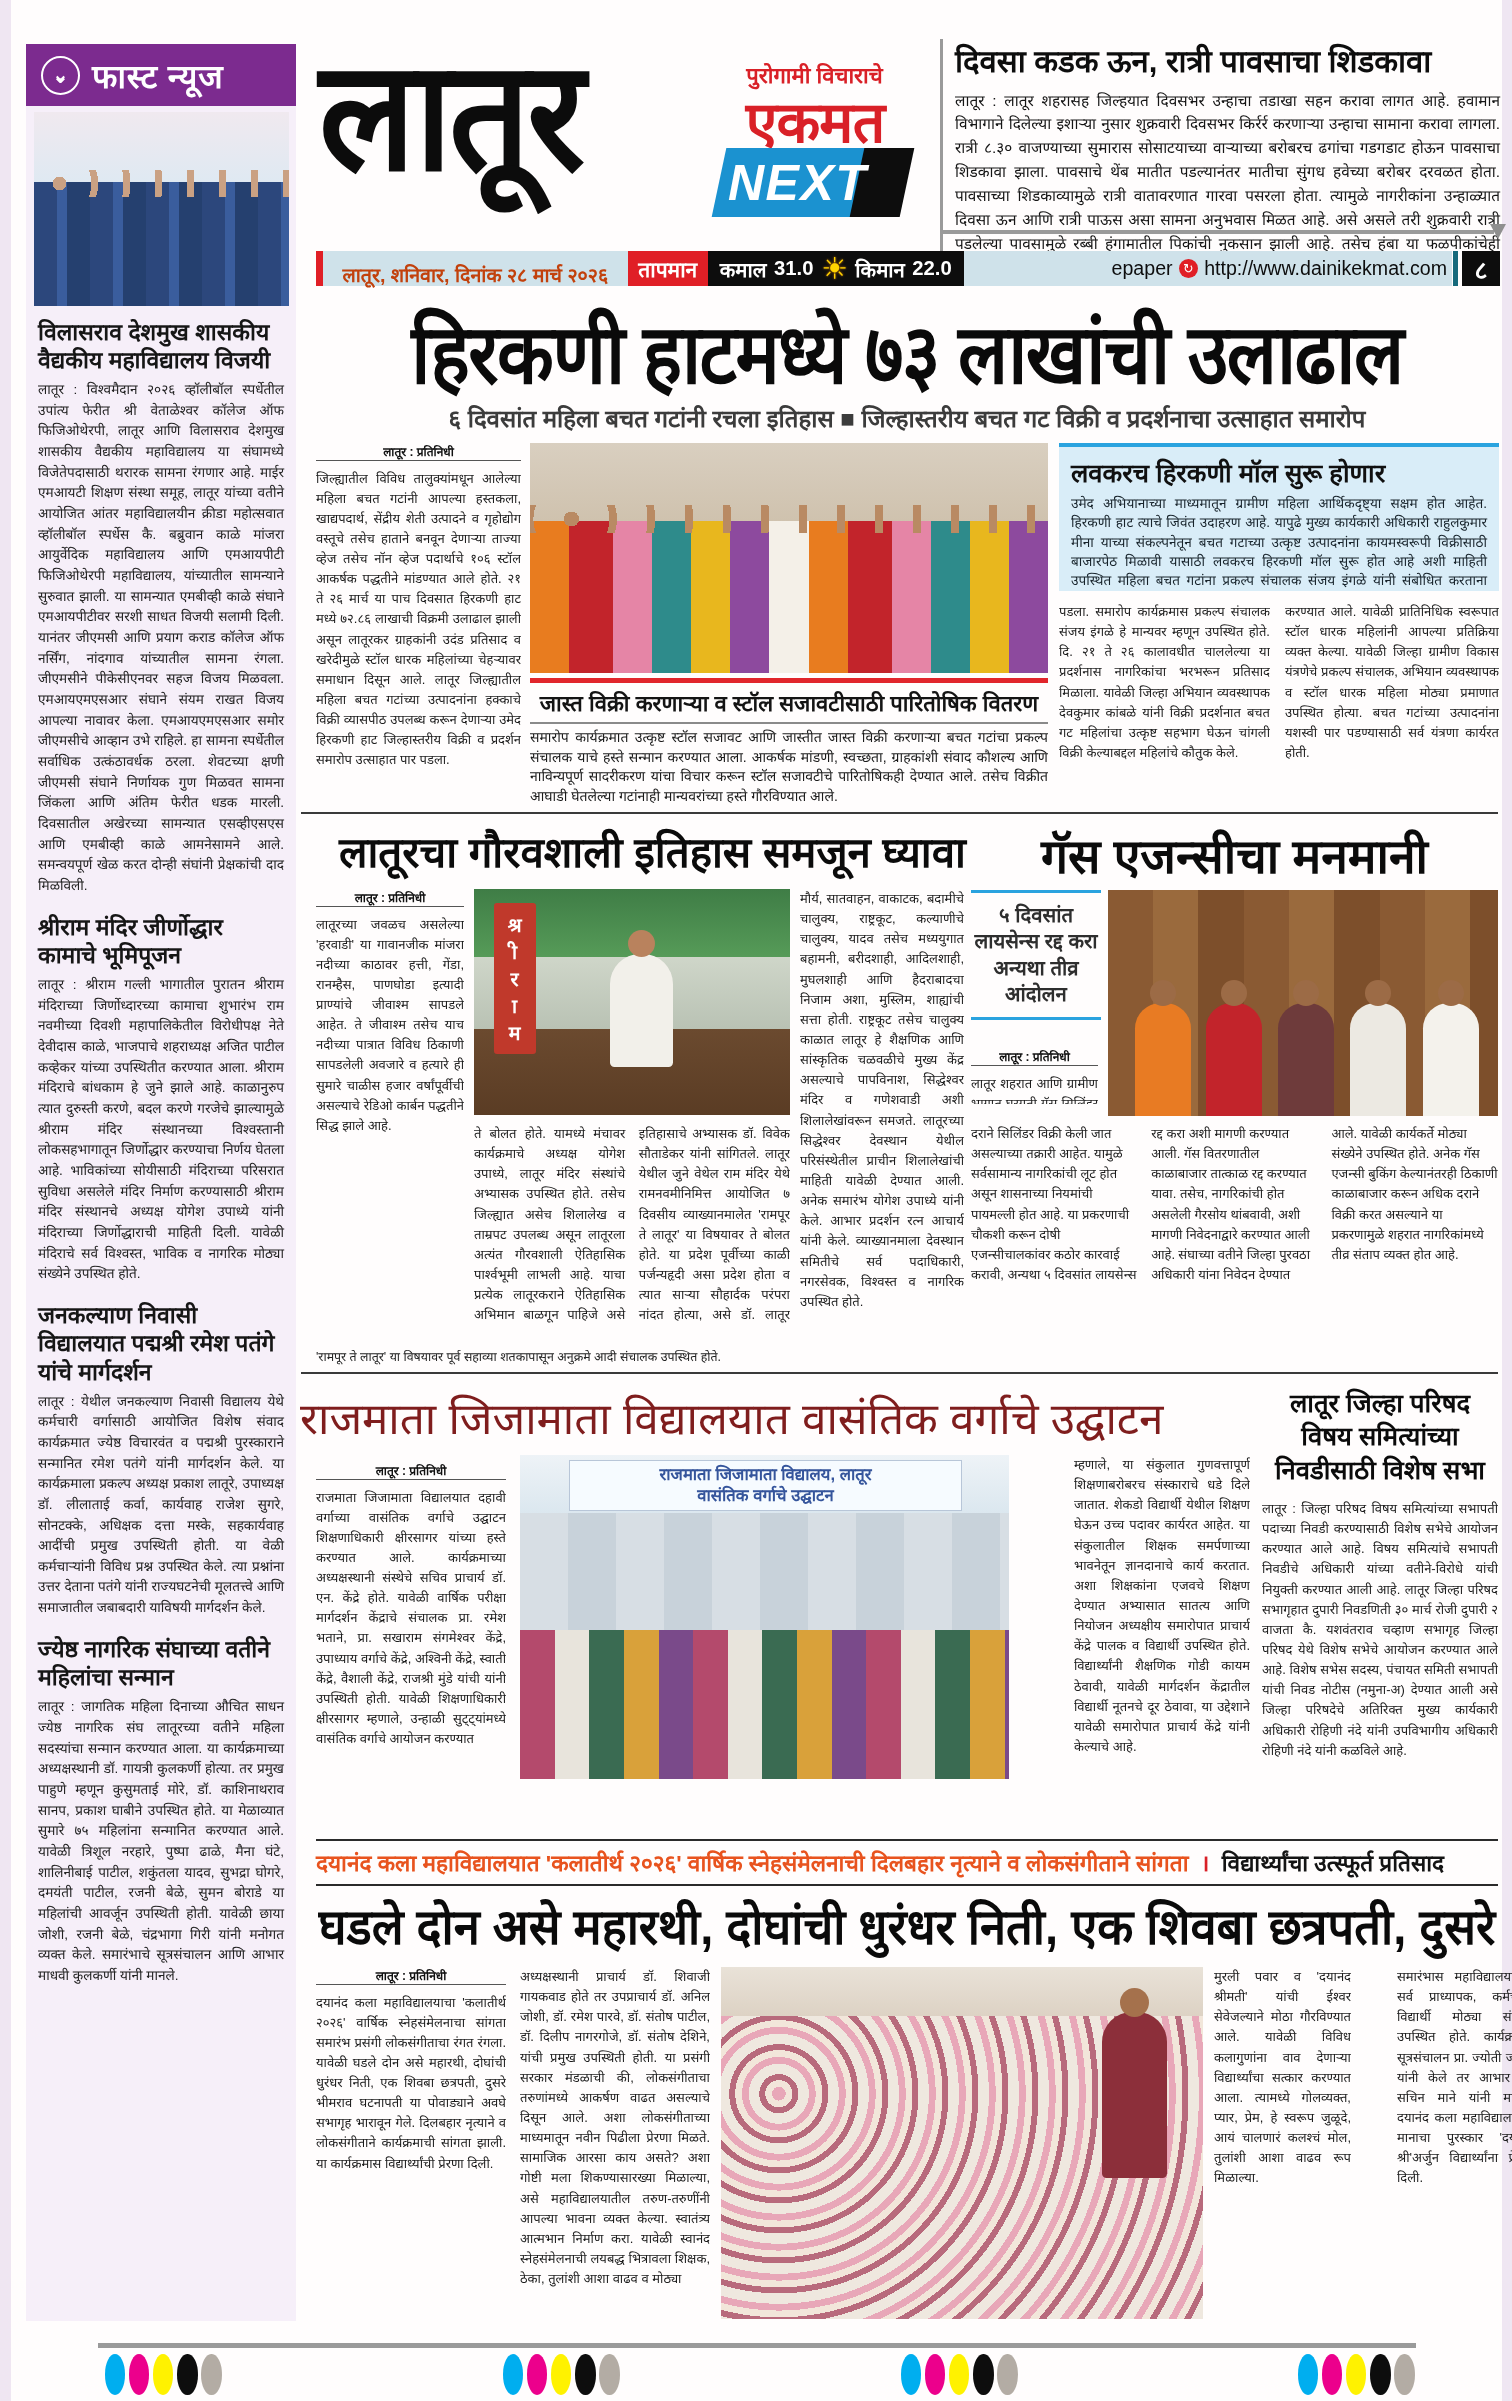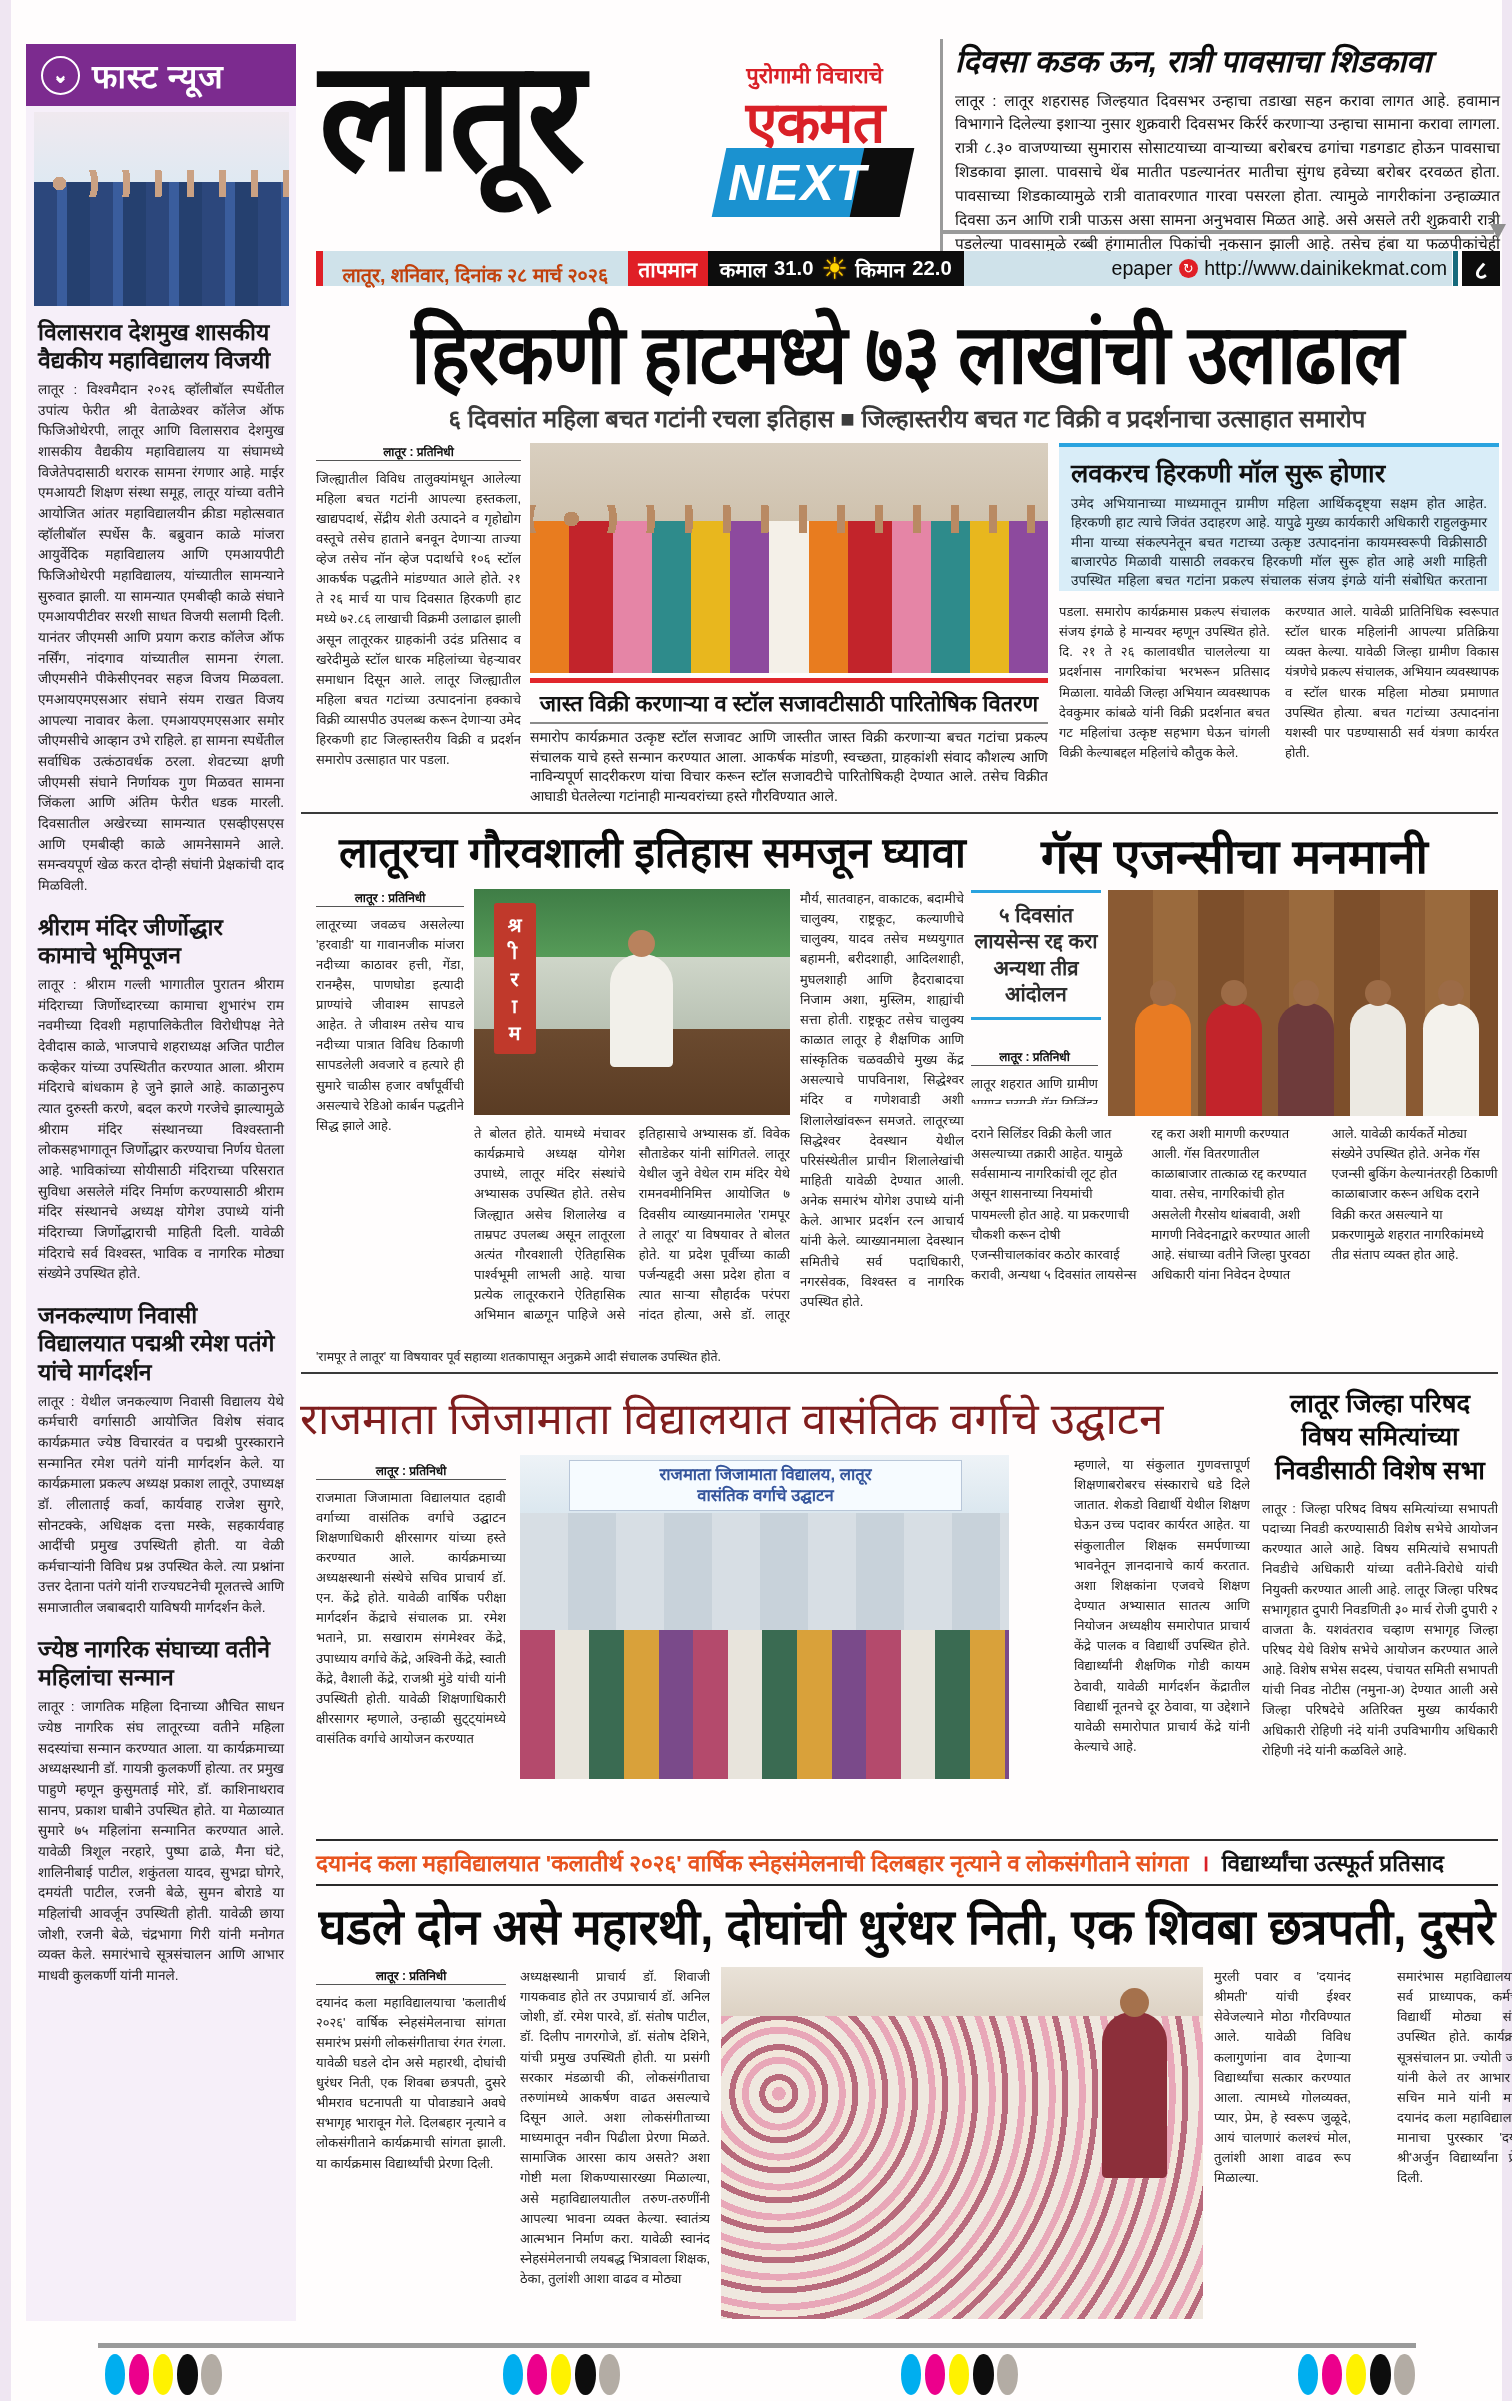--- a/index.html
+++ b/index.html
@@ -30,21 +30,21 @@
   .tagline{left:724px;top:59px;width:181px;text-align:center;color:#d92027;font-size:22px;font-weight:900;}
   .brand{left:717px;top:81px;width:196px;text-align:center;color:#d92027;font-size:57px;font-weight:900;
          letter-spacing:-0.8px;}
   .next-wrap{left:719px;top:148px;width:188px;height:69px;}
   .next-blue{position:absolute;left:0;top:0;width:151px;height:69px;background:#1b92d0;transform:skewX(-12deg);}
   .next-black{position:absolute;right:0;top:0;width:50px;height:69px;background:#0d0d0d;transform:skewX(-12deg);}
   .next-text{position:absolute;left:9px;top:6px;width:173px;color:#fff;font-size:50px;font-weight:900;
              font-style:italic;letter-spacing:1.5px;}
   
   .weather{left:940px;top:39px;width:545px;border-left:3.8px solid #9a9a9a;padding-left:12px;}
-  .weather-h{font-size:31px;font-weight:900;margin-bottom:7.5px;color:#0d0d0d;font-style:italic;}
+  .weather-h{font-size:31px;font-weight:900;margin-bottom:7.5px;color:#0d0d0d;}
   .weather-b{font-size:15.4px;line-height:1.55;text-align:justify;color:#151515;}
   .w-arrow-line{left:940px;top:230px;width:554px;height:3.8px;background:#9a9a9a;}
   .w-arrow-head{left:1490px;top:224px;width:0;height:0;border-left:8.3px solid transparent;
                 border-right:8.3px solid transparent;border-top:15px solid #8f8f8f;}
   
   .datebar{left:316px;top:251px;width:1136px;height:35px;background:#cfe2ea;display:flex;align-items:center;}
   .db-red{width:6.8px;height:100%;background:#e01f26;}
   .db-date{font-size:19.6px;font-weight:700;color:#c2410c;padding:0 19.6px;flex:0 0 auto;margin-top:12px;}
   .db-temp{background:#e01f26;color:#fff;font-size:21px;font-weight:900;height:100%;display:flex;
            align-items:center;padding:0 10.5px;}

